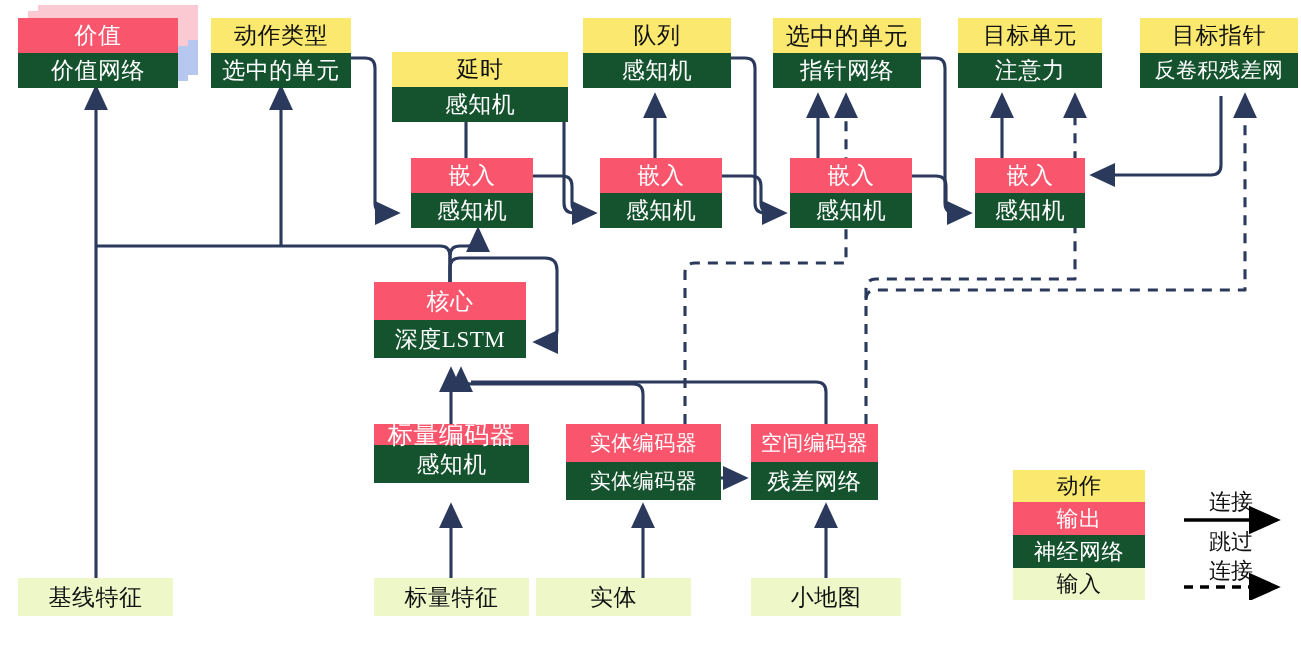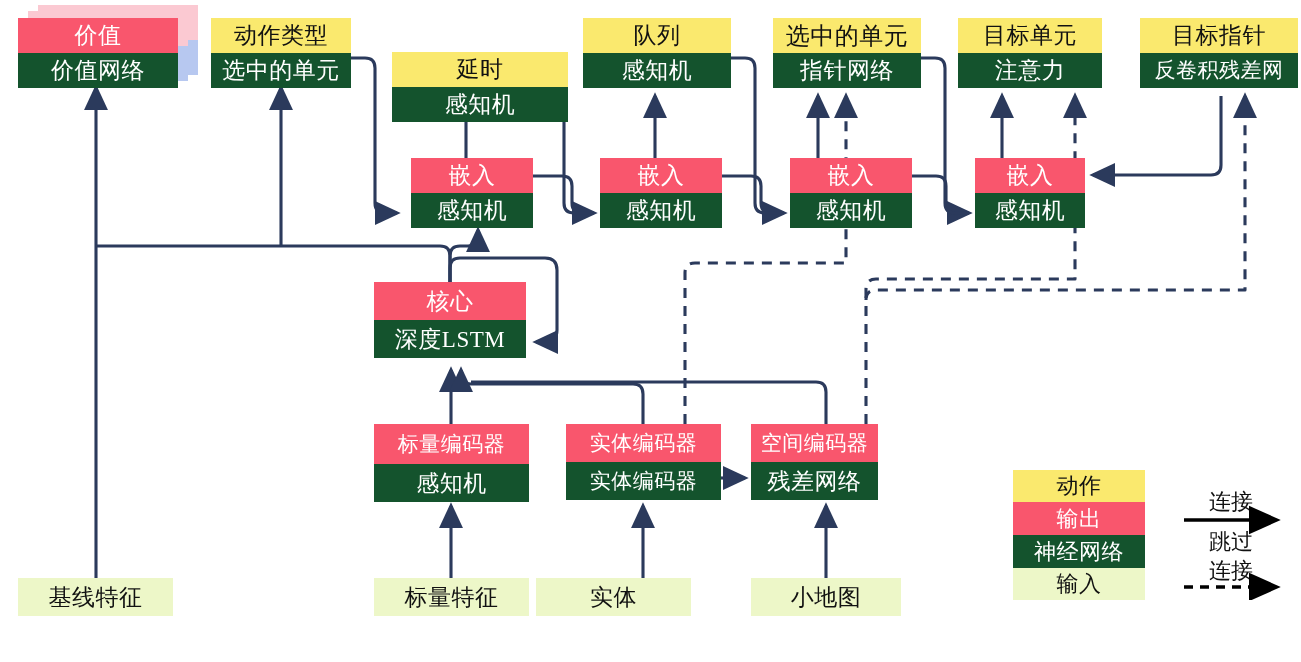--- a/index.html
+++ b/index.html
@@ -159,21 +159,21 @@
     <div class="band output" style="height:35px;">嵌入</div>
     <div class="band net" style="height:35px;">感知机</div>
   </div>
 
   <div class="node" style="left:374px;top:282px;width:152px;height:76px;">
     <div class="band output" style="height:38px;">核心</div>
     <div class="band net" style="height:38px;">深度LSTM</div>
   </div>
 
   <div class="node" style="left:374px;top:424px;width:155px;height:76px;">
-    <div class="band output" style="height:40px;font-size:21px;">标量编码器</div>
+    <div class="band output" style="height:21px;font-size:25px;">标量编码器</div>
     <div class="band net" style="height:38px;">感知机</div>
   </div>
   <div class="node" style="left:566px;top:424px;width:155px;height:76px;">
     <div class="band output" style="height:38px;font-size:21px;">实体编码器</div>
     <div class="band net" style="height:38px;font-size:21px;">实体编码器</div>
   </div>
   <div class="node" style="left:751px;top:424px;width:127px;height:76px;">
     <div class="band output" style="height:38px;font-size:21px;">空间编码器</div>
     <div class="band net" style="height:38px;">残差网络</div>
   </div>

